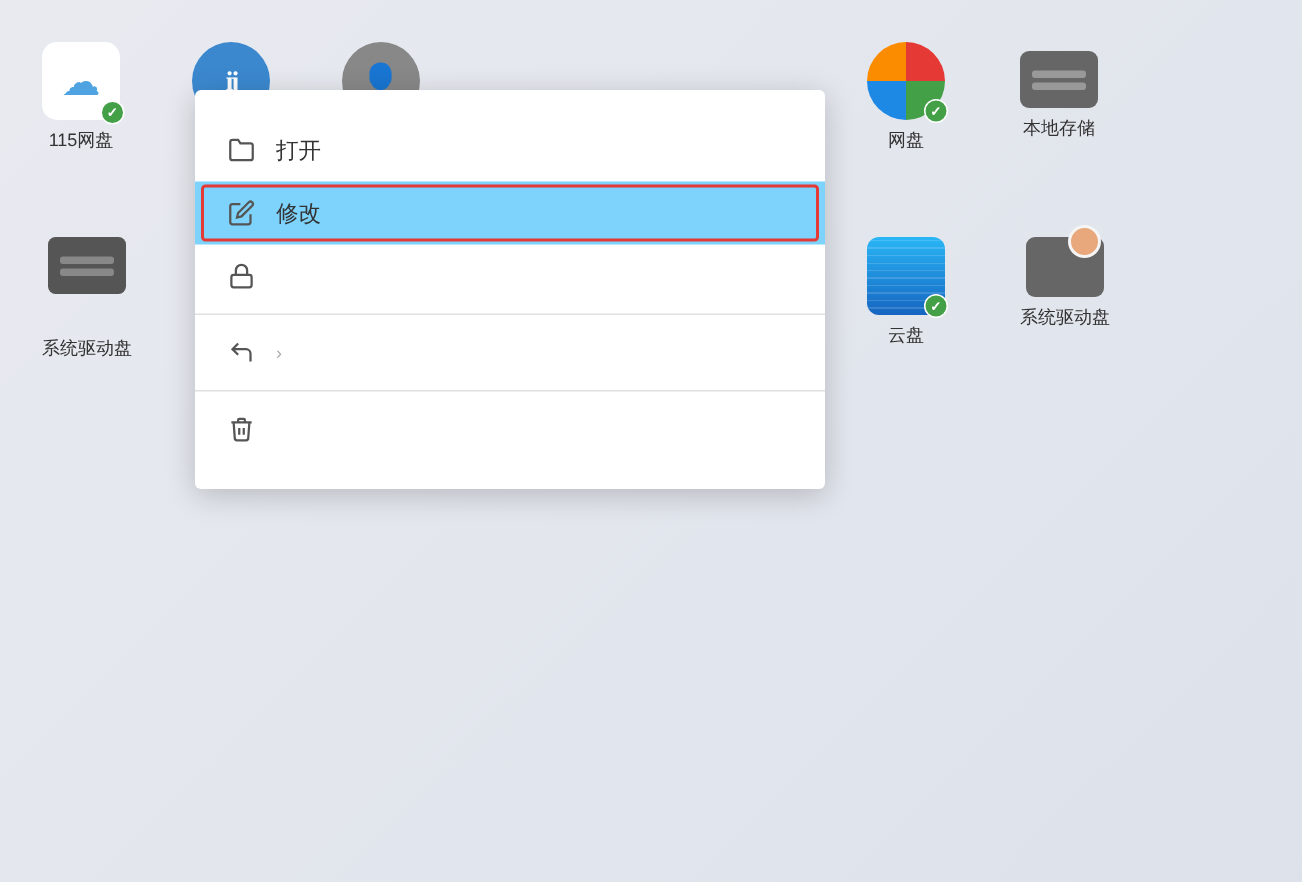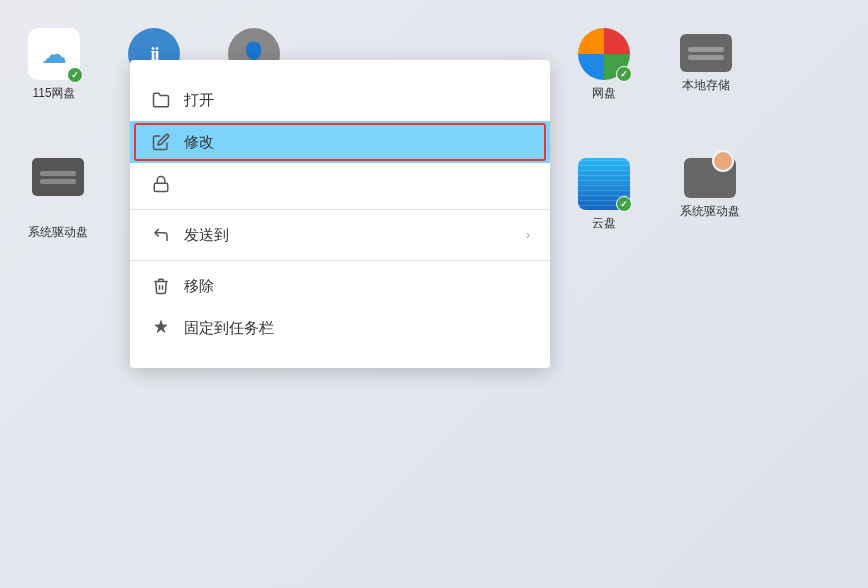--- a/index.html
+++ b/index.html
@@ -346,42 +346,32 @@
 
     <div class="menu-divider"></div>
 
     <div class="menu-item">
       <div class="menu-icon">
         <svg width="18" height="18" viewBox="0 0 24 24" fill="none" stroke="#555" stroke-width="2">
           <polyline points="9 14 4 9 9 4"></polyline>
           <path d="M20 20v-7a4 4 0 0 0-4-4H4"></path>
         </svg>
       </div>
-      <span class="menu-label">发送到</span>
       <span class="menu-arrow">›</span>
     </div>
 
     <div class="menu-divider"></div>
 
     <div class="menu-item">
       <div class="menu-icon">
         <svg width="18" height="18" viewBox="0 0 24 24" fill="none" stroke="#555" stroke-width="2">
           <polyline points="3 6 5 6 21 6"></polyline>
           <path d="M19 6l-1 14a2 2 0 0 1-2 2H8a2 2 0 0 1-2-2L5 6"></path>
           <path d="M10 11v6M14 11v6"></path>
           <path d="M9 6V4a1 1 0 0 1 1-1h4a1 1 0 0 1 1 1v2"></path>
         </svg>
       </div>
-      <span class="menu-label">移除</span>
-    </div>
-
-    <div class="menu-item">
-      <div class="menu-icon">
-        <svg width="18" height="18" viewBox="0 0 24 24" fill="#555" stroke="#555" stroke-width="1">
-          <path d="M12 2l2 6h6l-5 4 2 6-5-4-5 4 2-6-5-4h6z"></path>
-        </svg>
-      </div>
-      <span class="menu-label">固定到任务栏</span>
-    </div>
+    </div>
+
 
   </div>
 
 </div>
 
 </body></html>

